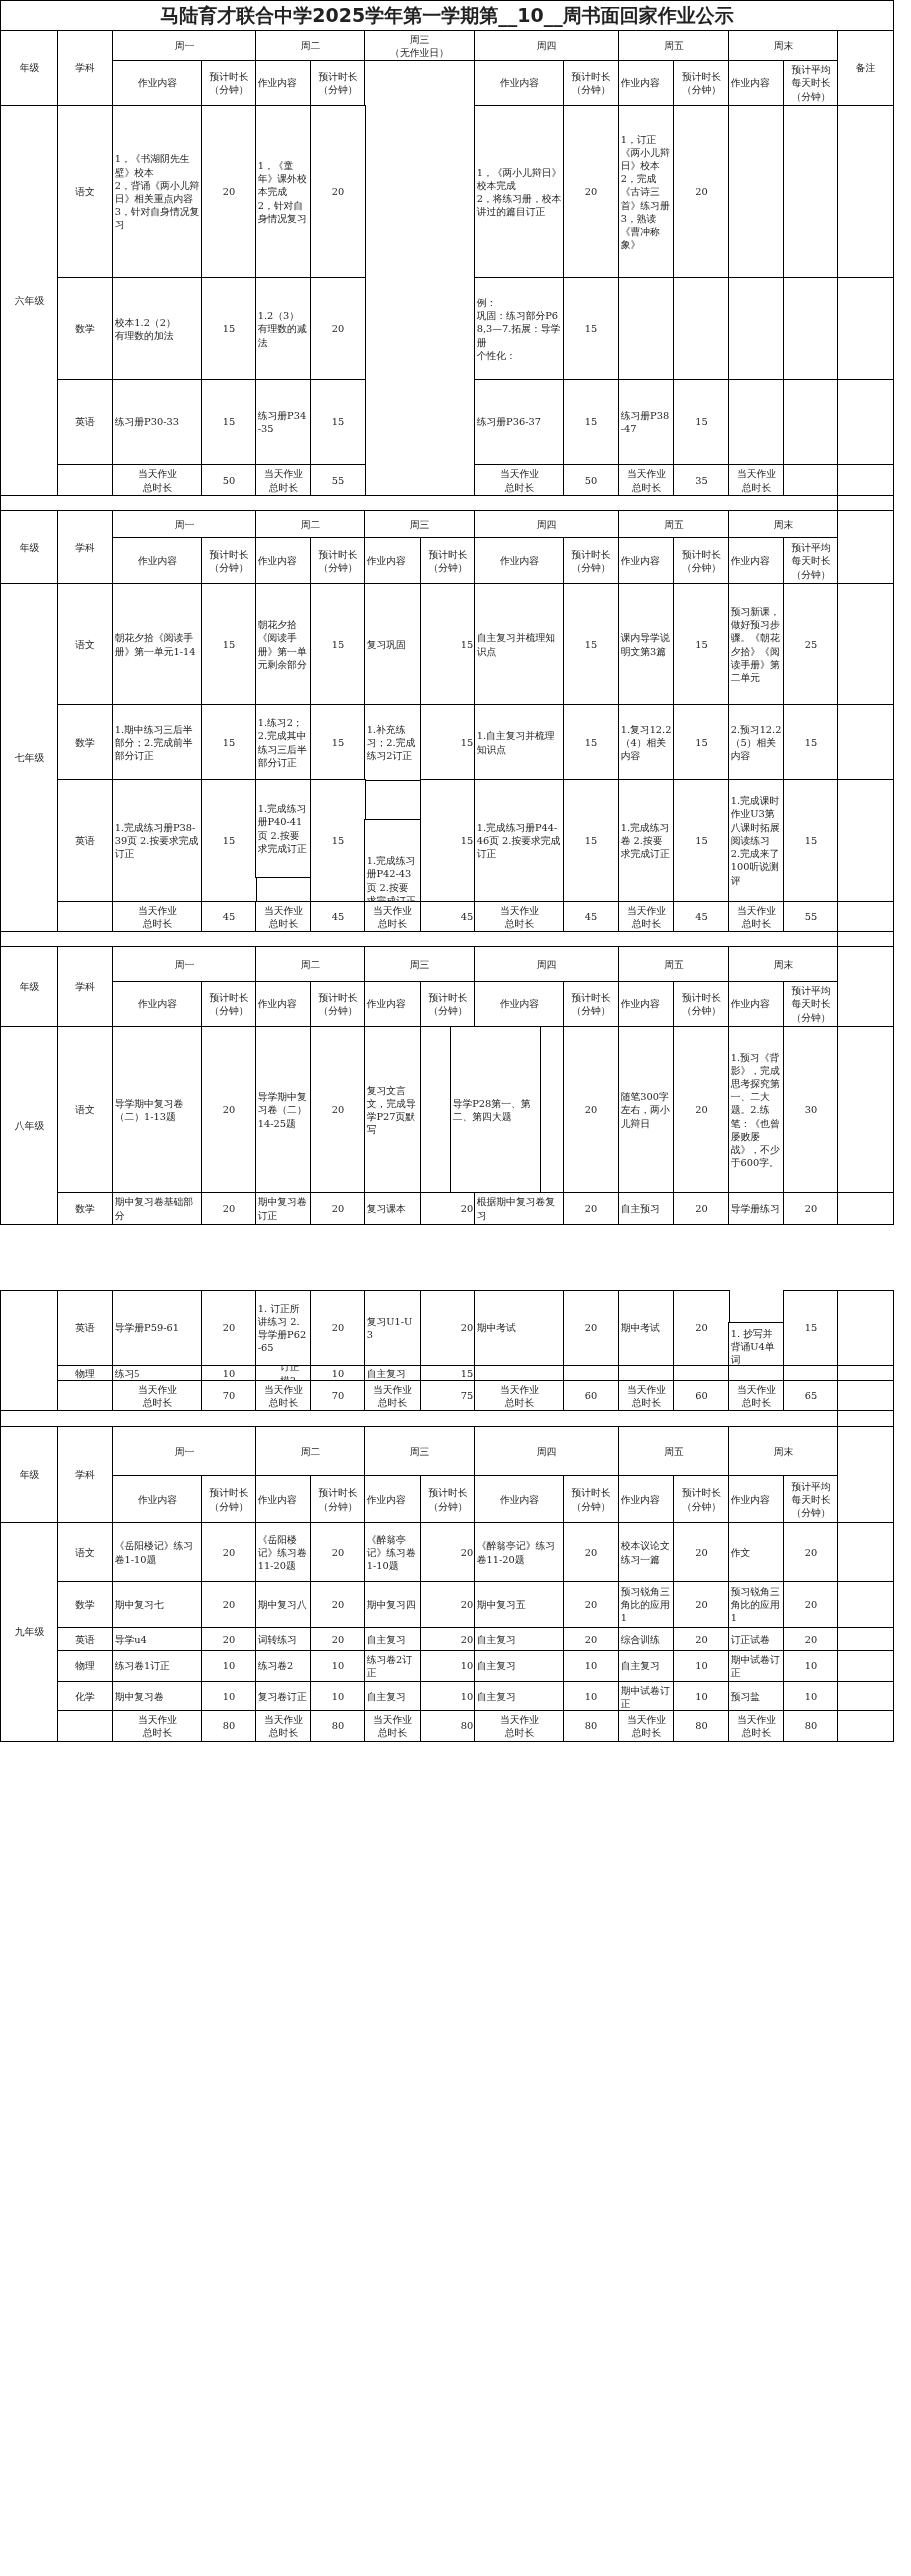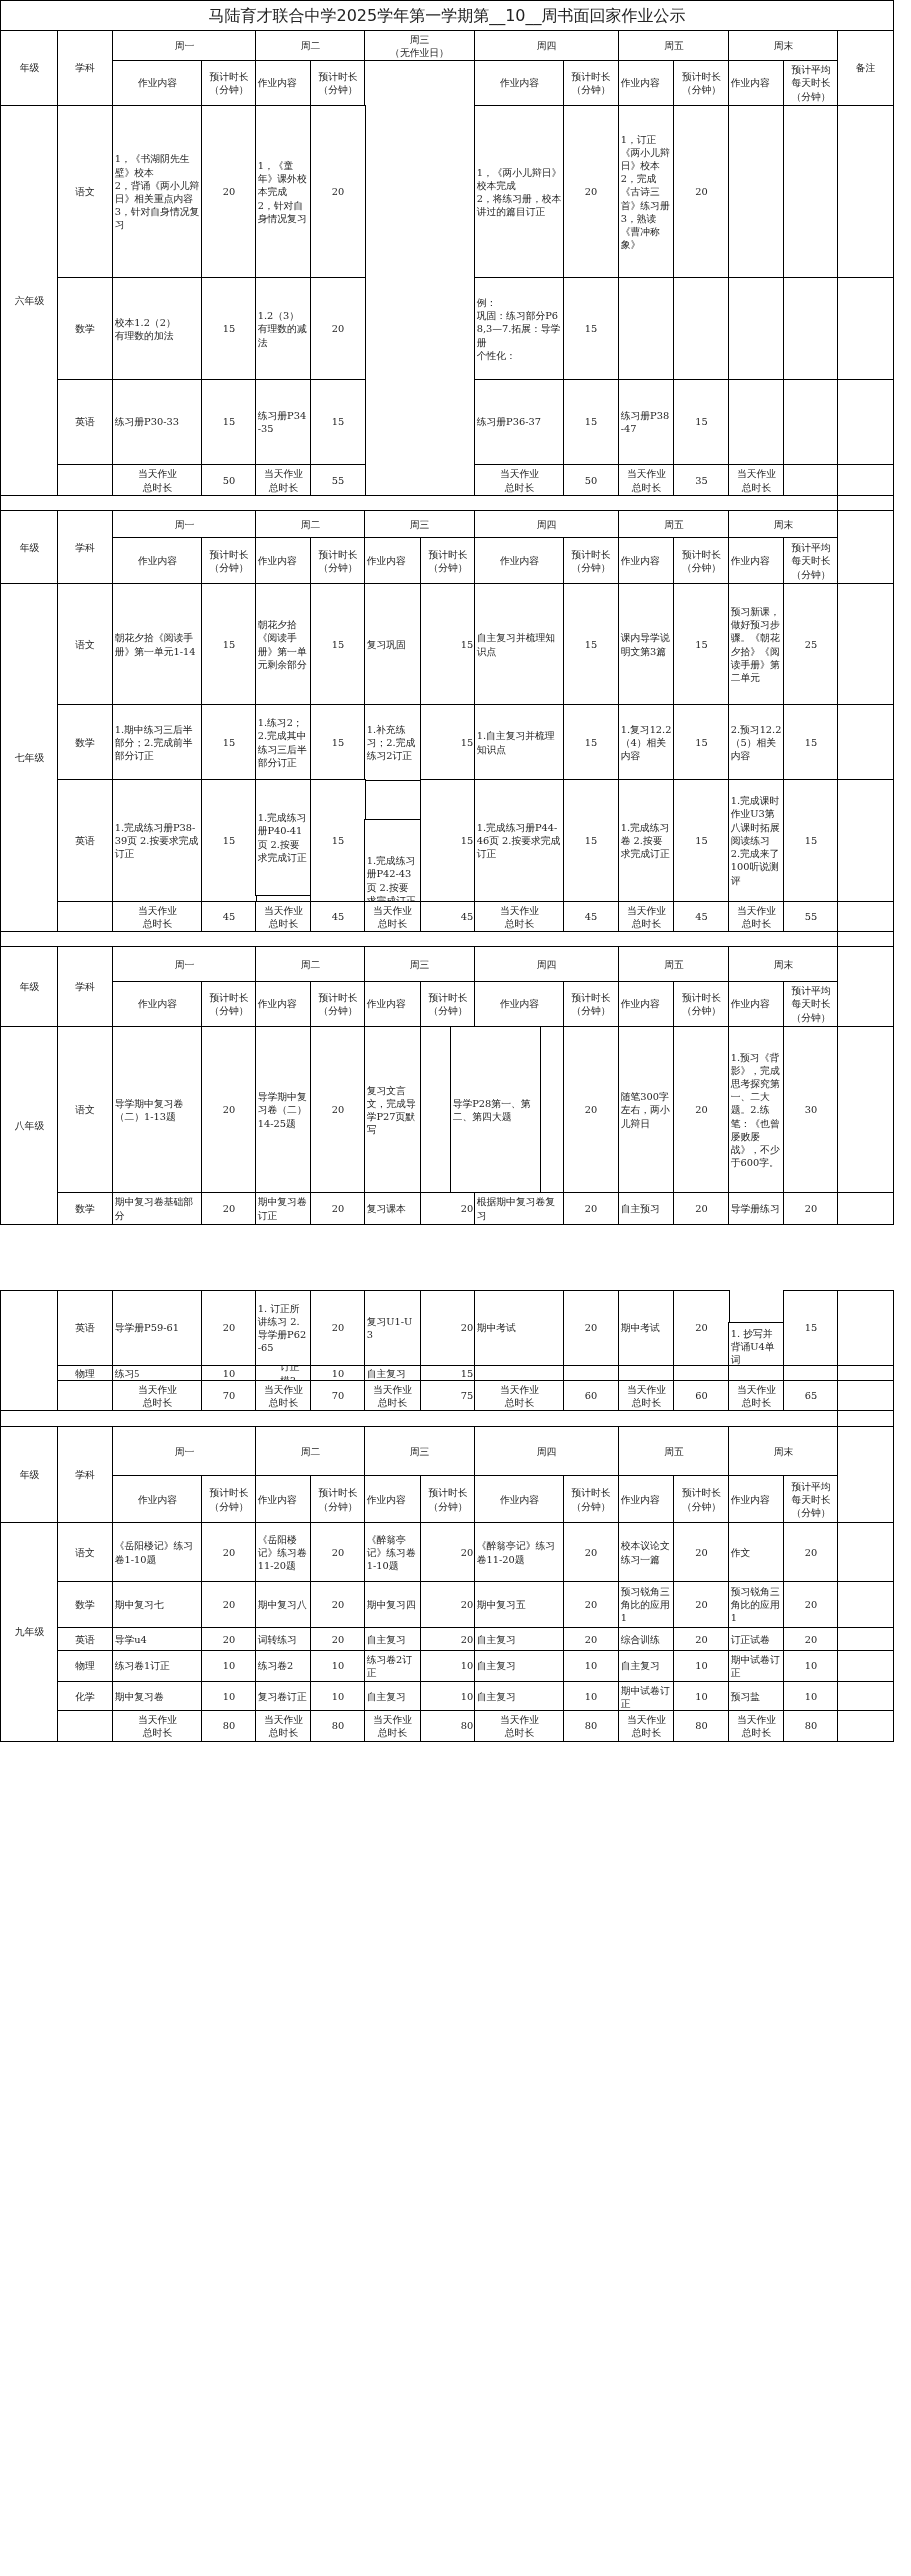--- a/index.html
+++ b/index.html
@@ -3,21 +3,21 @@
 <meta charset="utf-8">
 <style>
   html, body { margin:0; padding:0; background:#fff; }
   body { width:911px; height:2576px; position:relative; overflow:hidden;
          font-family:"DejaVu Serif","Liberation Serif",serif; color:#222; }
   .cell { position:absolute; box-sizing:border-box; border:1.7px solid #000;
           display:flex; align-items:center; justify-content:center;
           font-size:9.8px; line-height:13.2px; text-align:center; padding:1.1px 1.7px;
           white-space:pre-line; word-break:break-all; overflow:hidden; background:#fff; }
   .cell.left { justify-content:flex-start; text-align:left; }
-  .cell.title { font-family:"DejaVu Sans","Liberation Sans",sans-serif; font-weight:normal; font-size:16px; }
+  .cell.title { font-family:"DejaVu Sans","Liberation Sans",sans-serif; font-weight:bold; font-size:19px; }
   .cell.hdr { font-size:9.8px; }
   .cell.right { justify-content:flex-end; }
 </style>
 </head>
 <body>
 
 <div id="sheet">
     <div class="cell title" style="left: 0px; top: 0px; width: 894px; height: 32px;">马陆育才联合中学2025学年第一学期第__10__周书面回家作业公示</div>
     <div class="cell hdr" style="left: 0px; top: 30px; width: 59px; height: 76px;">年级</div>
     <div class="cell hdr" style="left: 57px; top: 30px; width: 56px; height: 76px;">学科</div>
@@ -165,21 +165,21 @@
     <div class="cell left" style="left: 474px; top: 704px; width: 91px; height: 77px;">1.自主复习并梳理知识点</div>
     <div class="cell" style="left: 563px; top: 704px; width: 56px; height: 77px;">15</div>
     <div class="cell left" style="left: 618px; top: 704px; width: 57px; height: 77px;">1.复习12.2（4）相关内容</div>
     <div class="cell" style="left: 673px; top: 704px; width: 57px; height: 77px;">15</div>
     <div class="cell left" style="left: 728px; top: 704px; width: 57px; height: 77px;">2.预习12.2（5）相关内容</div>
     <div class="cell" style="left: 783px; top: 704px; width: 56px; height: 77px;">15</div>
     <div class="cell" style="left: 837px; top: 704px; width: 57px; height: 77px;"></div>
     <div class="cell" style="left: 57px; top: 779px; width: 56px; height: 123px;">英语</div>
     <div class="cell left" style="left: 112px; top: 779px; width: 91px; height: 123px;">1.完成练习册P38-39页 2.按要求完成订正</div>
     <div class="cell" style="left: 201px; top: 779px; width: 56px; height: 123px;">15</div>
-    <div class="cell left" style="left: 255px; top: 779px; width: 57px; height: 117px;">1.完成练习册P40-41页 2.按要求完成订正</div>
+    <div class="cell left" style="left: 255px; top: 779px; width: 57px; height: 99px;">1.完成练习册P40-41页 2.按要求完成订正</div>
     <div class="cell" style="left: 310px; top: 779px; width: 56px; height: 123px;">15</div>
     <div class="cell left" style="left: 364px; top: 779px; width: 57px; height: 123px; margin-top: 40px;">1.完成练习册P42-43页 2.按要求完成订正</div>
     <div class="cell right" style="left: 420px; top: 779px; width: 56px; height: 123px;">15</div>
     <div class="cell left" style="left: 474px; top: 779px; width: 91px; height: 123px;">1.完成练习册P44-46页 2.按要求完成订正</div>
     <div class="cell" style="left: 563px; top: 779px; width: 56px; height: 123px;">15</div>
     <div class="cell left" style="left: 618px; top: 779px; width: 57px; height: 123px;">1.完成练习卷 2.按要求完成订正</div>
     <div class="cell" style="left: 673px; top: 779px; width: 57px; height: 123px;">15</div>
     <div class="cell left" style="left: 728px; top: 779px; width: 57px; height: 123px;">1.完成课时作业U3第八课时拓展阅读练习 2.完成来了100听说测评</div>
     <div class="cell" style="left: 783px; top: 779px; width: 56px; height: 123px;">15</div>
     <div class="cell" style="left: 837px; top: 779px; width: 57px; height: 123px;"></div>

